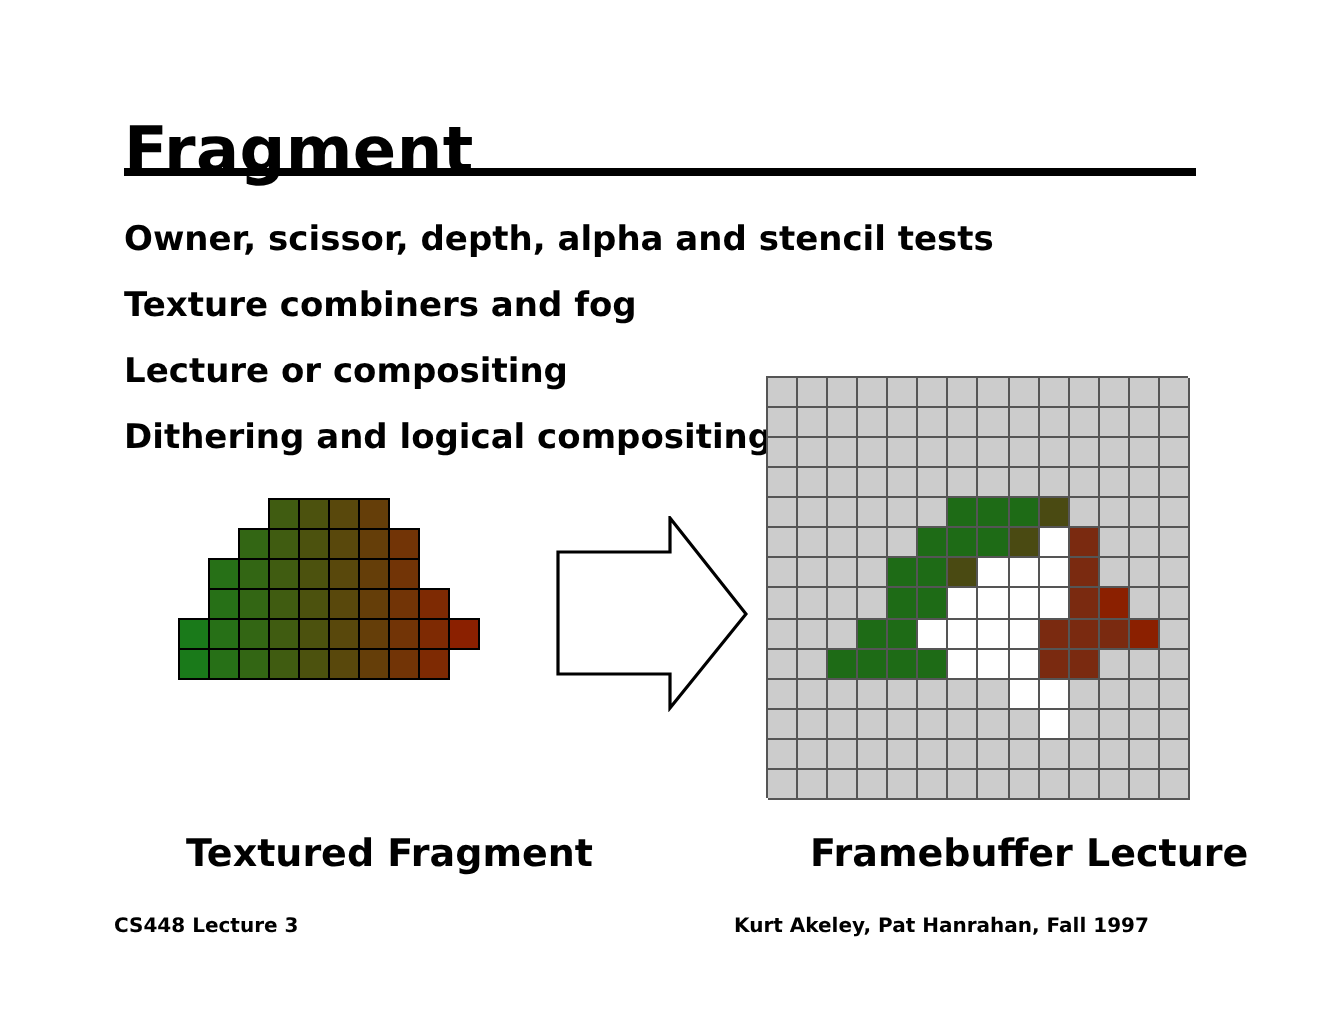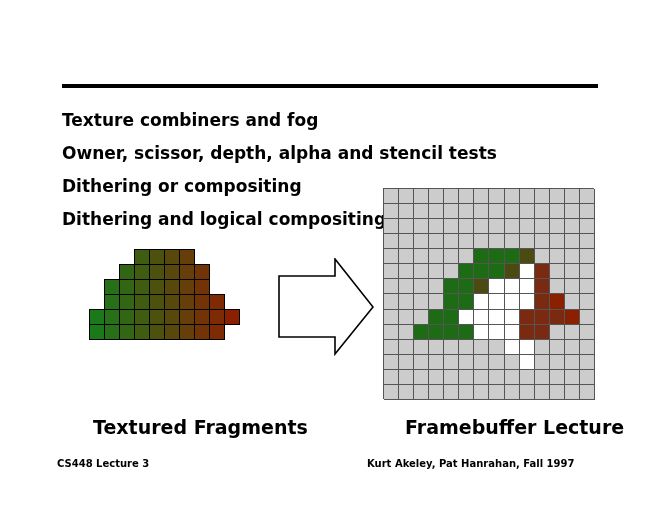--- a/index.html
+++ b/index.html
@@ -127,26 +127,27 @@
     white-space: nowrap;
   }
   .footer-left  { left: 57px;  top: 459px; }
   .footer-right { left: 367px; top: 459px; }
 </style>
 </head>
 <body>
 
 <div class="slide">
 
+  <h1 class="title">Fragment</h1>
   <div class="title-rule"></div>
 
   <div class="bullets">
+    <div class="bullet">Owner, scissor, depth, alpha and stencil tests</div>
     <div class="bullet">Texture combiners and fog</div>
-    <div class="bullet">Owner, scissor, depth, alpha and stencil tests</div>
-    <div class="bullet">Dithering or compositing</div>
+    <div class="bullet">Lecture or compositing</div>
     <div class="bullet">Dithering and logical compositing</div>
   </div>
 
   <div class="figure">
 
     <div class="frag-grid" id="frag-grid" style="width: 151px; height: 91px;">
         <div class="frag-cell" style="left: 45px; top: 0px; background: rgb(64, 92, 17);"></div>
         <div class="frag-cell" style="left: 60px; top: 0px; background: rgb(76, 82, 14);"></div>
         <div class="frag-cell" style="left: 75px; top: 0px; background: rgb(89, 72, 12);"></div>
         <div class="frag-cell" style="left: 90px; top: 0px; background: rgb(101, 62, 9);"></div>
@@ -390,19 +391,19 @@
         <div class="fb-cell" style="left: 120.56px; top: 195.91px; background: rgb(204, 204, 204);"></div>
         <div class="fb-cell" style="left: 135.63px; top: 195.91px; background: rgb(204, 204, 204);"></div>
         <div class="fb-cell" style="left: 150.7px; top: 195.91px; background: rgb(204, 204, 204);"></div>
         <div class="fb-cell" style="left: 165.77px; top: 195.91px; background: rgb(204, 204, 204);"></div>
         <div class="fb-cell" style="left: 180.84px; top: 195.91px; background: rgb(204, 204, 204);"></div>
         <div class="fb-cell" style="left: 195.91px; top: 195.91px; background: rgb(204, 204, 204);"></div>
       </div>
 
   </div>
 
-  <div class="caption caption-left">Textured Fragments</div>
+  <div class="caption caption-left">Textured Fragment</div>
   <div class="caption caption-right">Framebuffer Lecture</div>
 
   <div class="footer footer-left">CS448 Lecture 3</div>
   <div class="footer footer-right">Kurt Akeley, Pat Hanrahan, Fall 1997</div>
 
 </div>
 
 </body></html>

